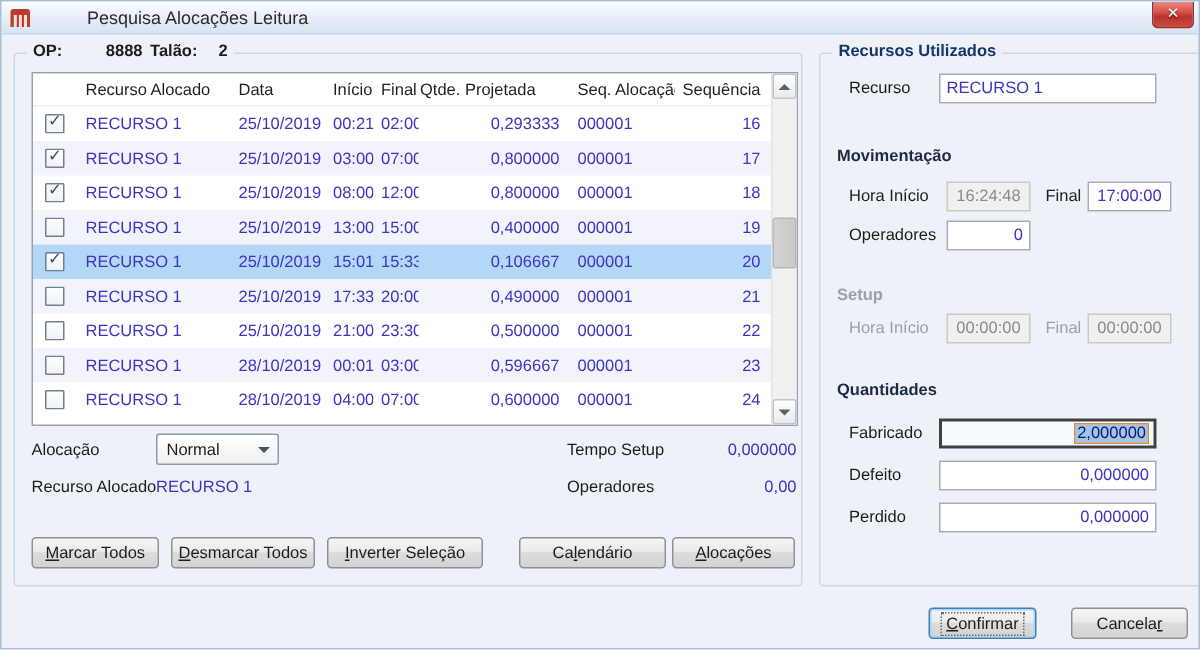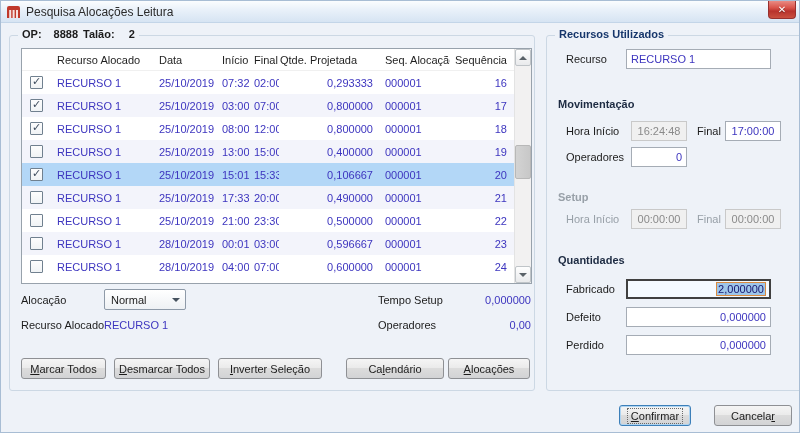--- a/index.html
+++ b/index.html
@@ -6,41 +6,41 @@
   html,body { width:800px; height:433px; font-family:"Liberation Sans","DejaVu Sans",sans-serif; }
   .window {
     position:relative; width:800px; height:433px;
     background:#eef2f8; border:1px solid #a8bdd4; overflow:hidden;
     font-size:11px; color:#1c1c1c;
   }
   
   .titlebar {
     position:absolute; left:0; top:0; width:100%; height:22px;
     background:linear-gradient(#fbfdfe,#e8f0f9 45%,#d6e4f3);
-    border-bottom:1px solid #c3d5e8; display:flex; align-items:center; padding-left:5px;
+    border-bottom:1px solid #c3d5e8; display:flex; align-items:center; padding-left:5px;gap:32px;
   }
   .app-icon { width:15px; height:14px; margin-right:5px; display:inline-flex; }
   .title-text { font-size:12px; color:#2b2b2b; }
   .close-btn {
     position:absolute; top:0; right:3px; width:28px; height:18px;
     background:linear-gradient(#e98b83,#d9534a 40%,#b8322c 60%,#c94f3f);
     border:1px solid #97302e; border-top:none; border-radius:0 0 4px 4px;
     color:#fff; font-size:10px; font-weight:bold; display:flex; align-items:center; justify-content:center;
     text-shadow:0 1px 1px rgba(0,0,0,.4); cursor:default;
   }
   
   .groupbox { position:absolute; border:1px solid #ccd8e4; border-radius:3px; }
   .gb-left { left:8px; top:34px; width:526px; height:356px; }
   .gb-right { left:545px; top:34px; width:258px; height:356px; }
   .legend {
     position:absolute; top:-8px; left:8px; background:#eef2f8; padding:0 4px;
     font-weight:bold; white-space:nowrap; display:flex;
   }
   .legend-right { color:#16366b; }
-  .legend .sp1 { margin-left:12px; } .legend .sp2 { margin-left:5px; } .legend .sp3 { margin-left:14px; }
+  .legend .sp1 { margin-left:29px; } .legend .sp2 { margin-left:5px; } .legend .sp3 { margin-left:14px; }
   
   .listview {
     position:absolute; left:20px; top:47px; width:511px; height:236px;
     background:#fff; border:1px solid #98a2ac; display:flex;
   }
   .lv-main { flex:1; overflow:hidden; }
   .grid-row { display:grid; grid-template-columns:30px 102px 63px 32px 30px 101px 70px 1fr; align-items:center; }
   .lv-header { height:22px; background:#fff; border-bottom:1px solid #f0f0f0; color:#1f1f1f; }
   .lv-header .hcell { padding-left:5px; white-space:nowrap; overflow:hidden; }
   .lv-header .hcell.h-qtde { padding-left:1px; }
@@ -151,21 +151,21 @@
         <div class="hcell">Seq. Alocação</div>
         <div class="hcell">Sequência</div>
       </div>
       <div>
           <div class="grid-row trow">
       <div class="cell c-check">
         <span class="checkbox checked"></span>
       </div>
       <div class="cell">RECURSO 1</div>
       <div class="cell">25/10/2019</div>
-      <div class="cell">07:32</div>
+      <div class="cell">00:21</div>
       <div class="cell">02:00</div>
       <div class="cell num-r">0,293333</div>
       <div class="cell">000001</div>
       <div class="cell num-r">16</div>
     </div>
           <div class="grid-row trow alt">
       <div class="cell c-check">
         <span class="checkbox checked"></span>
       </div>
       <div class="cell">RECURSO 1</div>

